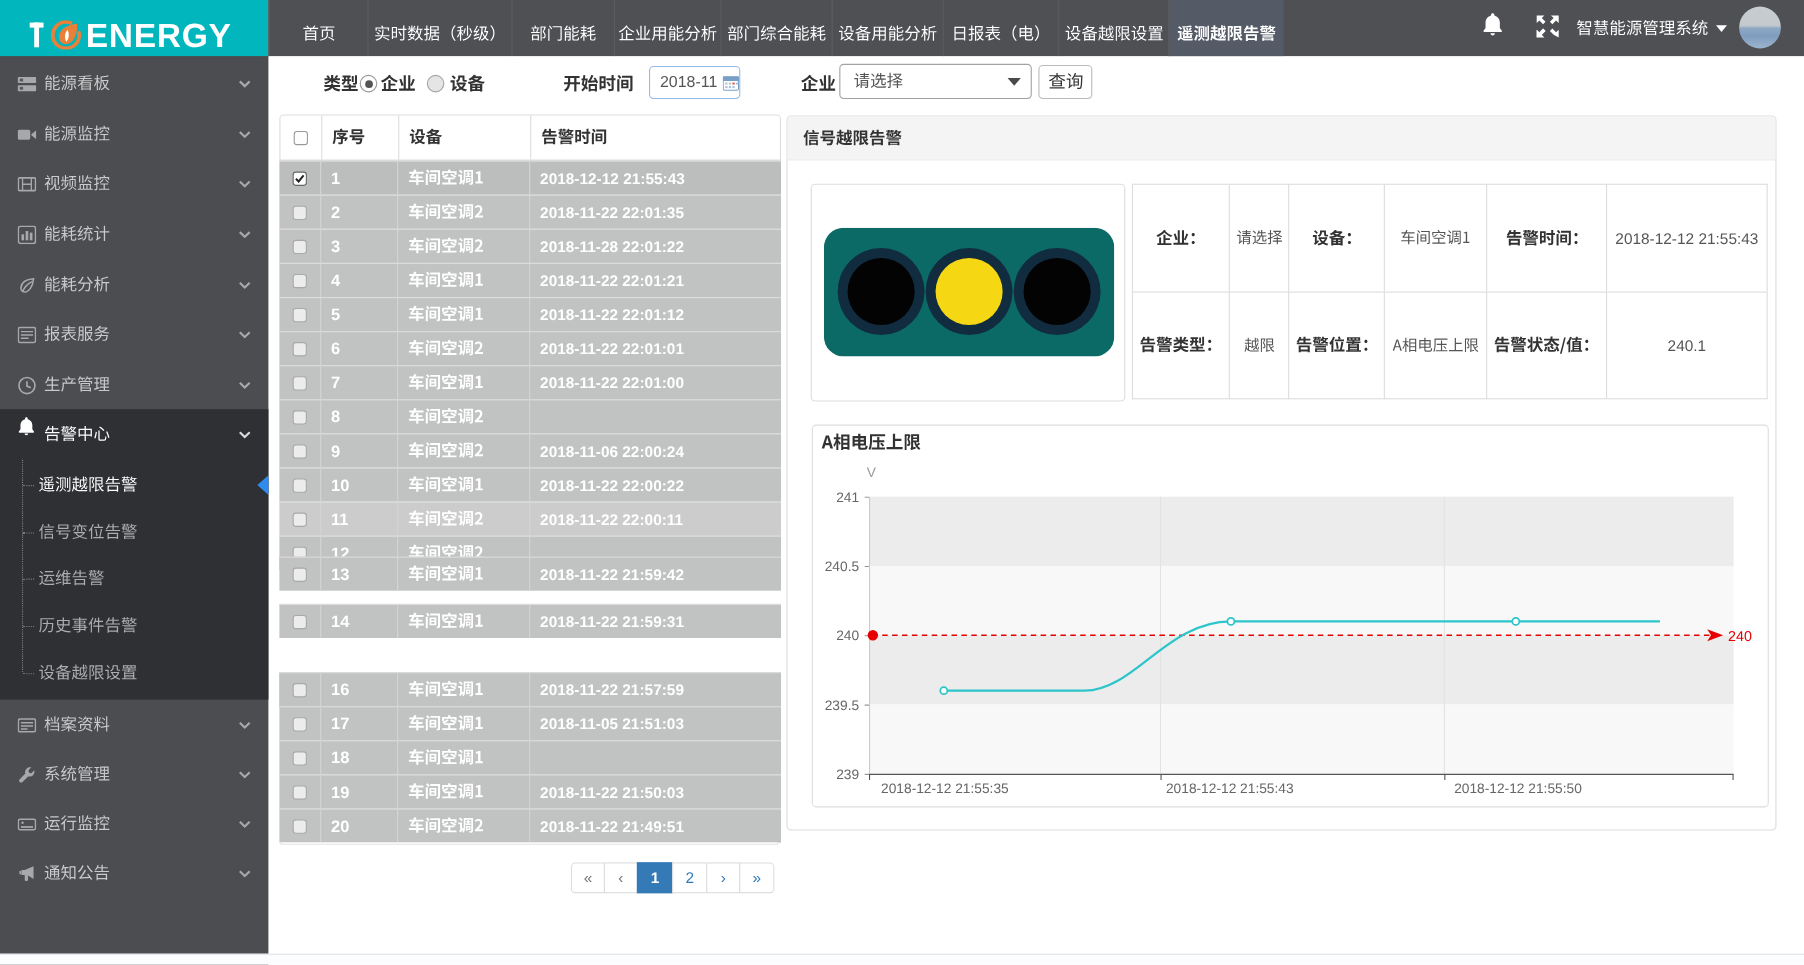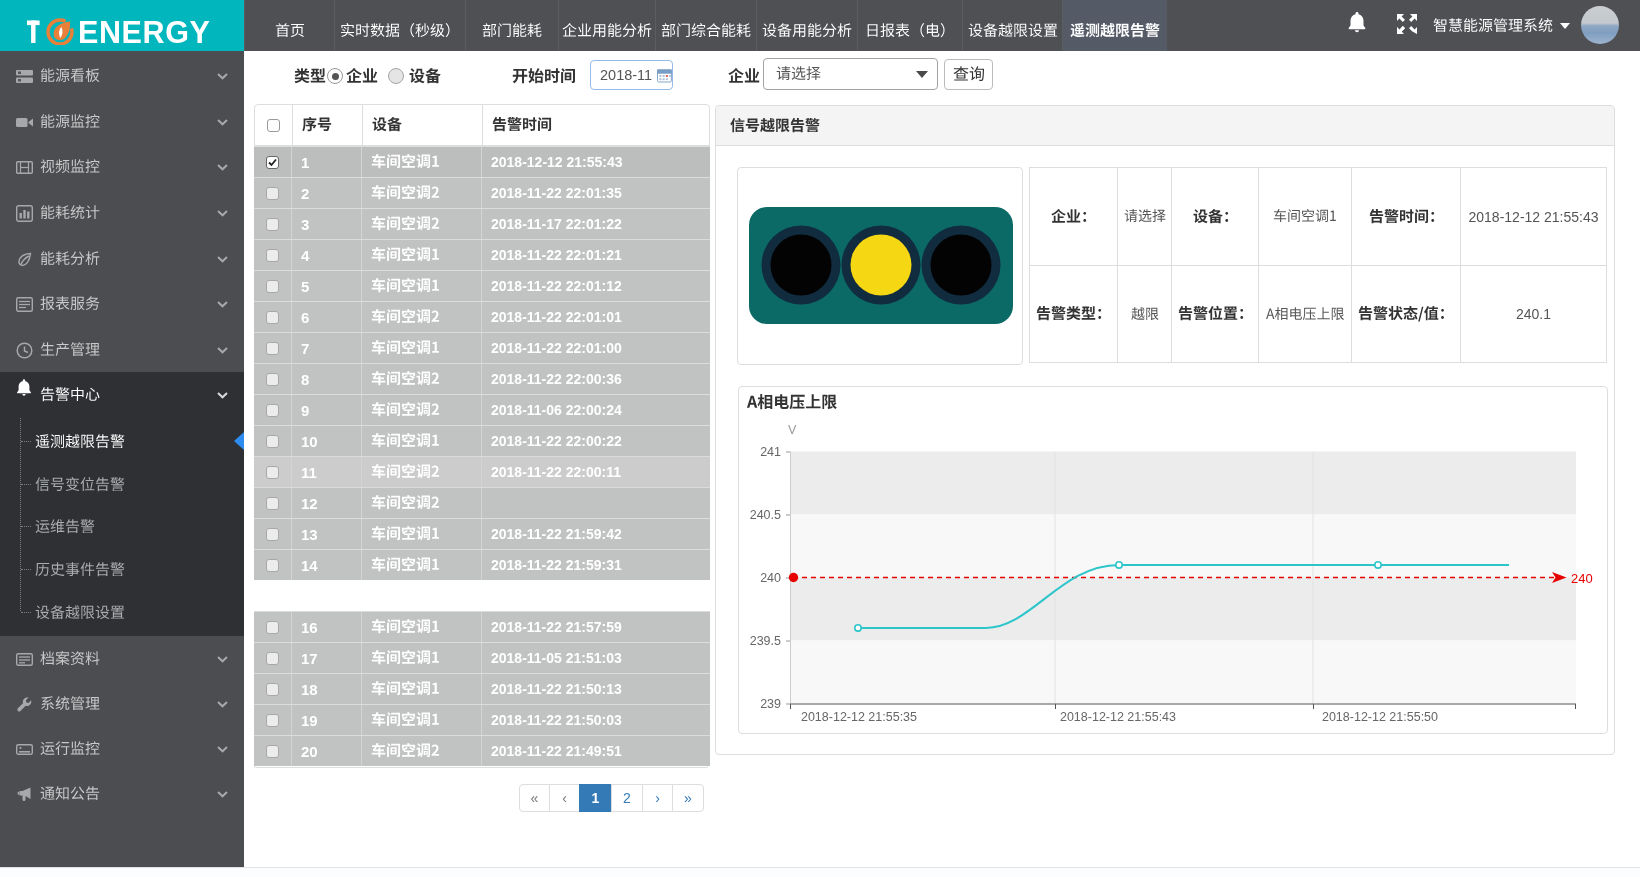--- a/index.html
+++ b/index.html
@@ -1022,21 +1022,21 @@
             </g>
             <g transform="translate(45.00,0) scale(0.015000)">
               <path d="M80 -762C135 -714 206 -645 237 -600L319 -683C285 -727 212 -791 157 -835ZM35 -541V-426H153V-138C153 -76 116 -28 91 -5C111 10 150 49 163 72C179 51 206 26 332 -84C320 -45 303 -9 281 24C304 36 349 70 366 89C462 -46 476 -267 476 -424V-709H827V-38C827 -24 822 -19 809 -18C795 -18 751 -17 708 -20C724 8 740 59 743 88C812 89 858 86 890 68C924 49 933 17 933 -36V-813H372V-424C372 -340 370 -241 350 -149C340 -171 330 -196 323 -216L270 -171V-541ZM603 -690V-624H522V-539H603V-471H504V-386H803V-471H696V-539H783V-624H696V-690ZM511 -326V-32H598V-76H782V-326ZM598 -242H695V-160H598Z"></path>
             </g>
             <g transform="translate(60.00,0) scale(0.015000)">
               <path d="M43 0H539V-124H379C344 -124 295 -120 257 -115C392 -248 504 -392 504 -526C504 -664 411 -754 271 -754C170 -754 104 -715 35 -641L117 -562C154 -603 198 -638 252 -638C323 -638 363 -592 363 -519C363 -404 245 -265 43 -85Z"></path>
             </g>
           </g>
         </svg>
       </div>
-      <div class="c3">2018-11-17 22:01:22</div>
+      <div class="c3">2018-11-28 22:01:22</div>
     </div>
 <div class="trow" style="top:239px;">
       <div class="c0">
         <span class="cb" style="background:#ececec;border-color:#a8a8a8;"></span>
       </div>
       <div class="c1">4</div>
       <div class="c2">
         <svg style="display:inline-block;vertical-align:-3.60px;" width="68.85" height="17.40" viewBox="0 -13.800 68.850 17.400">
           <g fill="#ffffff">
             <g transform="translate(0.00,0) scale(0.015000)">
@@ -1162,21 +1162,20 @@
             </g>
             <g transform="translate(45.00,0) scale(0.015000)">
               <path d="M80 -762C135 -714 206 -645 237 -600L319 -683C285 -727 212 -791 157 -835ZM35 -541V-426H153V-138C153 -76 116 -28 91 -5C111 10 150 49 163 72C179 51 206 26 332 -84C320 -45 303 -9 281 24C304 36 349 70 366 89C462 -46 476 -267 476 -424V-709H827V-38C827 -24 822 -19 809 -18C795 -18 751 -17 708 -20C724 8 740 59 743 88C812 89 858 86 890 68C924 49 933 17 933 -36V-813H372V-424C372 -340 370 -241 350 -149C340 -171 330 -196 323 -216L270 -171V-541ZM603 -690V-624H522V-539H603V-471H504V-386H803V-471H696V-539H783V-624H696V-690ZM511 -326V-32H598V-76H782V-326ZM598 -242H695V-160H598Z"></path>
             </g>
             <g transform="translate(60.00,0) scale(0.015000)">
               <path d="M43 0H539V-124H379C344 -124 295 -120 257 -115C392 -248 504 -392 504 -526C504 -664 411 -754 271 -754C170 -754 104 -715 35 -641L117 -562C154 -603 198 -638 252 -638C323 -638 363 -592 363 -519C363 -404 245 -265 43 -85Z"></path>
             </g>
           </g>
         </svg>
       </div>
-      <div class="c3">2018-11-22 22:00:36</div>
     </div>
 <div class="trow" style="top:394px;">
       <div class="c0">
         <span class="cb" style="background:#ececec;border-color:#a8a8a8;"></span>
       </div>
       <div class="c1">9</div>
       <div class="c2">
         <svg style="display:inline-block;vertical-align:-3.60px;" width="68.85" height="17.40" viewBox="0 -13.800 68.850 17.400">
           <g fill="#ffffff">
             <g transform="translate(0.00,0) scale(0.015000)">
@@ -1275,21 +1274,21 @@
             <g transform="translate(45.00,0) scale(0.015000)">
               <path d="M80 -762C135 -714 206 -645 237 -600L319 -683C285 -727 212 -791 157 -835ZM35 -541V-426H153V-138C153 -76 116 -28 91 -5C111 10 150 49 163 72C179 51 206 26 332 -84C320 -45 303 -9 281 24C304 36 349 70 366 89C462 -46 476 -267 476 -424V-709H827V-38C827 -24 822 -19 809 -18C795 -18 751 -17 708 -20C724 8 740 59 743 88C812 89 858 86 890 68C924 49 933 17 933 -36V-813H372V-424C372 -340 370 -241 350 -149C340 -171 330 -196 323 -216L270 -171V-541ZM603 -690V-624H522V-539H603V-471H504V-386H803V-471H696V-539H783V-624H696V-690ZM511 -326V-32H598V-76H782V-326ZM598 -242H695V-160H598Z"></path>
             </g>
             <g transform="translate(60.00,0) scale(0.015000)">
               <path d="M43 0H539V-124H379C344 -124 295 -120 257 -115C392 -248 504 -392 504 -526C504 -664 411 -754 271 -754C170 -754 104 -715 35 -641L117 -562C154 -603 198 -638 252 -638C323 -638 363 -592 363 -519C363 -404 245 -265 43 -85Z"></path>
             </g>
           </g>
         </svg>
       </div>
     </div>
-<div class="trow" style="top:518px;text-align:right;">
+<div class="trow" style="top:506px;text-align:right;">
       <div class="c0">
         <span class="cb" style="background:#ececec;border-color:#a8a8a8;"></span>
       </div>
       <div class="c1">13</div>
       <div class="c2">
         <svg style="display:inline-block;vertical-align:-3.60px;" width="68.85" height="17.40" viewBox="0 -13.800 68.850 17.400">
           <g fill="#ffffff">
             <g transform="translate(0.00,0) scale(0.015000)">
               <path d="M165 -295C174 -305 226 -310 280 -310H493V-200H48V-83H493V90H622V-83H953V-200H622V-310H868V-424H622V-555H493V-424H290C325 -475 361 -532 395 -593H934V-708H455C473 -746 490 -784 506 -823L366 -859C350 -808 329 -756 308 -708H69V-593H253C229 -546 208 -511 196 -495C167 -451 148 -426 120 -418C136 -383 158 -320 165 -295Z"></path>
             </g>
@@ -1441,21 +1440,20 @@
             </g>
             <g transform="translate(45.00,0) scale(0.015000)">
               <path d="M80 -762C135 -714 206 -645 237 -600L319 -683C285 -727 212 -791 157 -835ZM35 -541V-426H153V-138C153 -76 116 -28 91 -5C111 10 150 49 163 72C179 51 206 26 332 -84C320 -45 303 -9 281 24C304 36 349 70 366 89C462 -46 476 -267 476 -424V-709H827V-38C827 -24 822 -19 809 -18C795 -18 751 -17 708 -20C724 8 740 59 743 88C812 89 858 86 890 68C924 49 933 17 933 -36V-813H372V-424C372 -340 370 -241 350 -149C340 -171 330 -196 323 -216L270 -171V-541ZM603 -690V-624H522V-539H603V-471H504V-386H803V-471H696V-539H783V-624H696V-690ZM511 -326V-32H598V-76H782V-326ZM598 -242H695V-160H598Z"></path>
             </g>
             <g transform="translate(60.00,0) scale(0.015000)">
               <path d="M82 0H527V-120H388V-741H279C232 -711 182 -692 107 -679V-587H242V-120H82Z"></path>
             </g>
           </g>
         </svg>
       </div>
-      <div class="c3">2018-11-22 21:50:13</div>
     </div>
 <div class="trow" style="top:704px;text-align:right;">
       <div class="c0">
         <span class="cb" style="background:#ececec;border-color:#a8a8a8;"></span>
       </div>
       <div class="c1">19</div>
       <div class="c2">
         <svg style="display:inline-block;vertical-align:-3.60px;" width="68.85" height="17.40" viewBox="0 -13.800 68.850 17.400">
           <g fill="#ffffff">
             <g transform="translate(0.00,0) scale(0.015000)">

